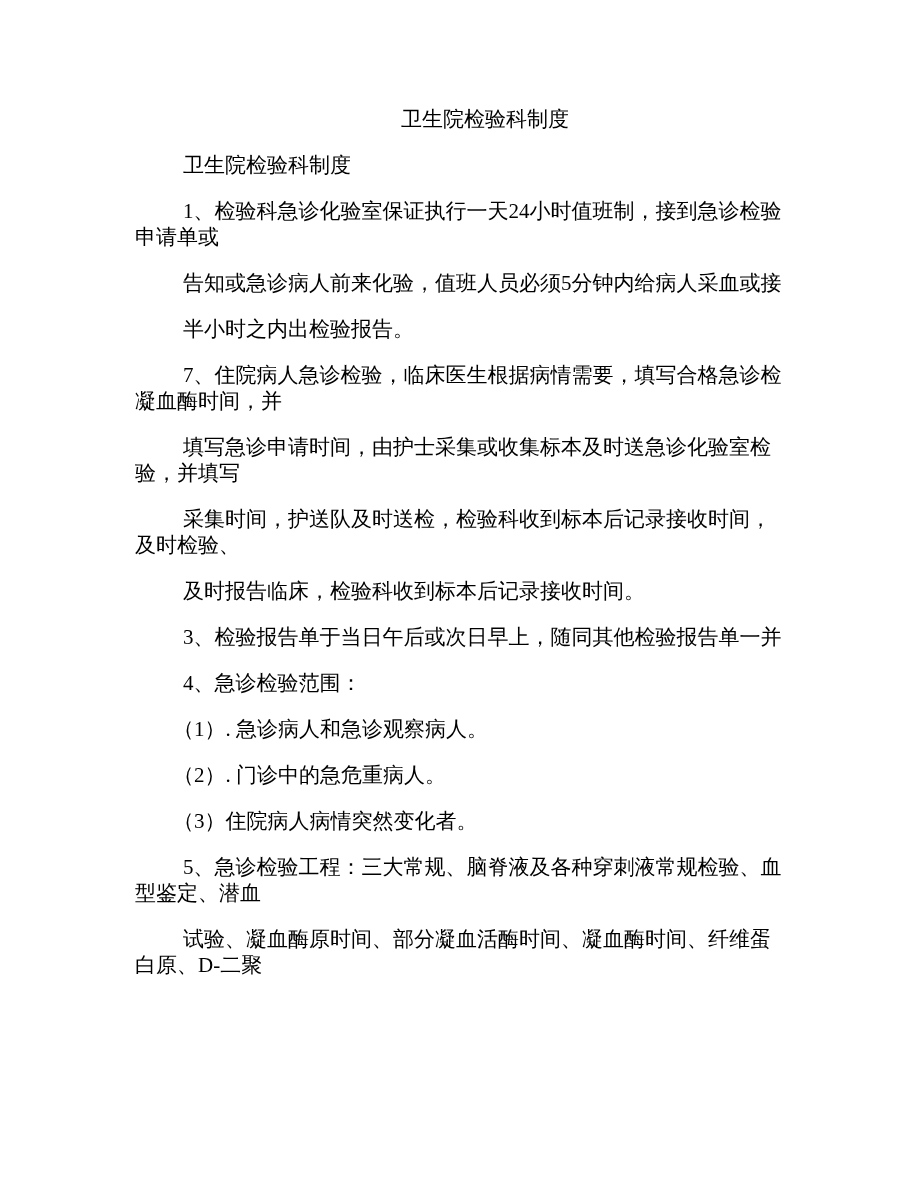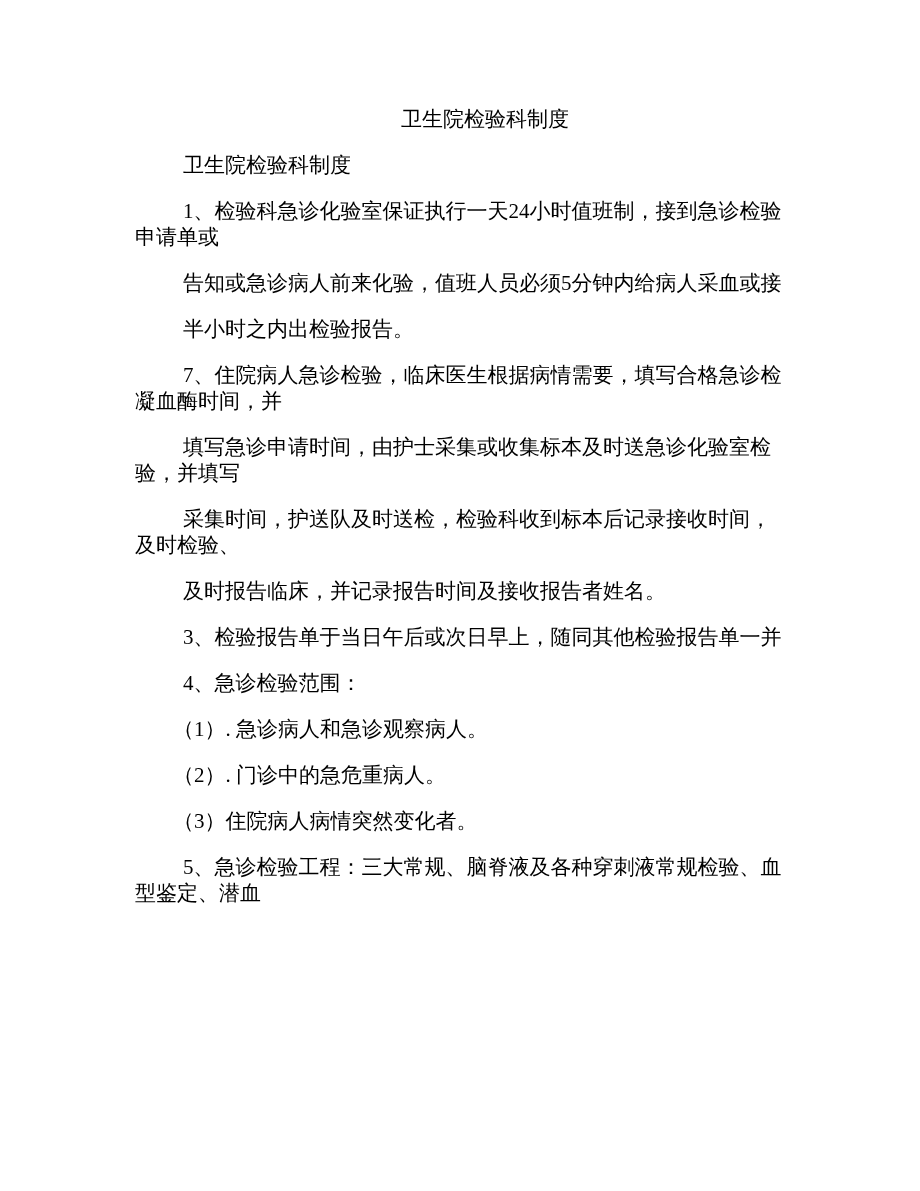--- a/index.html
+++ b/index.html
@@ -71,35 +71,39 @@
       </div>
       <div class="para">
         <div class="line first">填写急诊申请时间，由护士采集或收集标本及时送急诊化验室检</div>
         <div class="line">验，并填写</div>
       </div>
       <div class="para">
         <div class="line first">采集时间，护送队及时送检，检验科收到标本后记录接收时间，</div>
         <div class="line">及时检验、</div>
       </div>
       <div class="para">
-        <div class="line first">及时报告临床，并记录报告时间及接收报告者姓名。</div>
+        <div class="line first">及时报告临床，检验科收到标本后记录接收时间。</div>
       </div>
       <div class="para">
         <div class="line first">3、检验报告单于当日午后或次日早上，随同其他检验报告单一并</div>
       </div>
       <div class="para">
         <div class="line first">4、急诊检验范围：</div>
       </div>
       <div class="para paren">
         <div class="line first">（1）. 急诊病人和急诊观察病人。</div>
       </div>
       <div class="para paren">
         <div class="line first">（2）. 门诊中的急危重病人。</div>
       </div>
       <div class="para paren">
         <div class="line first">（3）住院病人病情突然变化者。</div>
       </div>
       <div class="para">
         <div class="line first">5、急诊检验工程：三大常规、脑脊液及各种穿刺液常规检验、血</div>
         <div class="line">型鉴定、潜血</div>
       </div>
+      <div class="para">
+        <div class="line first">试验、凝血酶原时间、部分凝血活酶时间、凝血酶时间、纤维蛋</div>
+        <div class="line">白原、D-二聚</div>
+      </div>
     </div>
 </div>
 
 </body></html>

